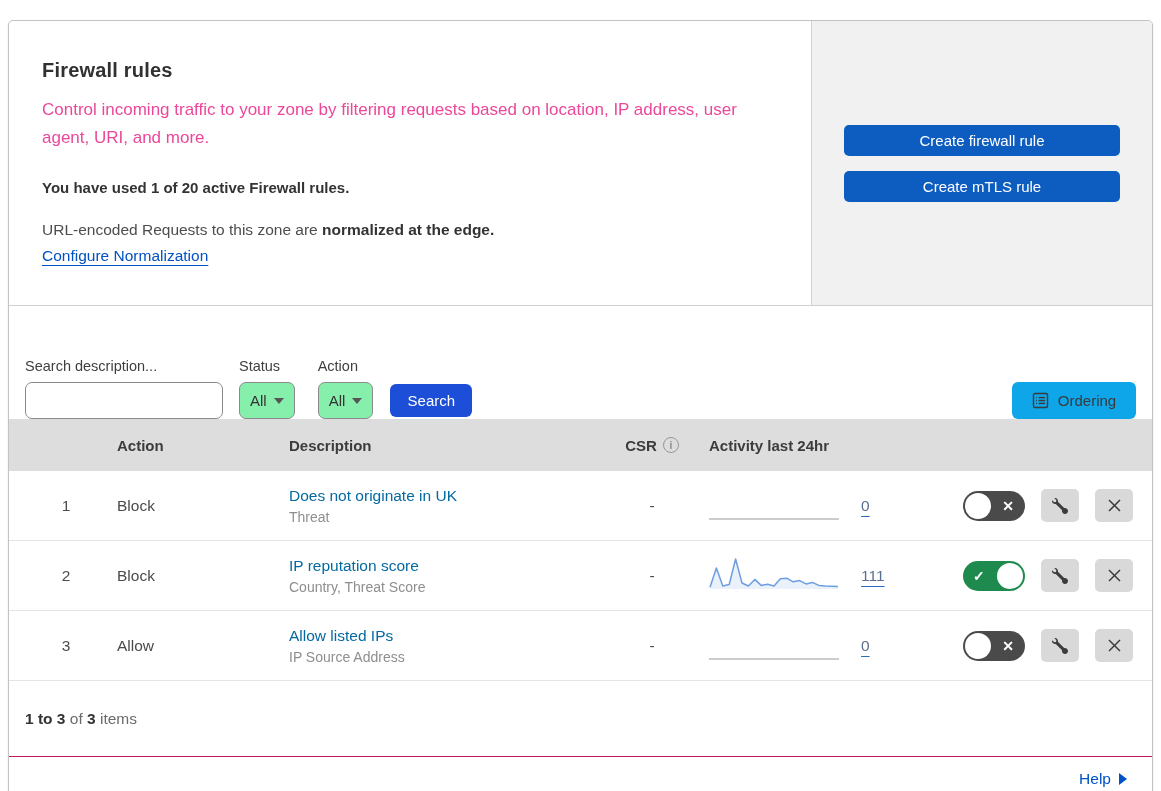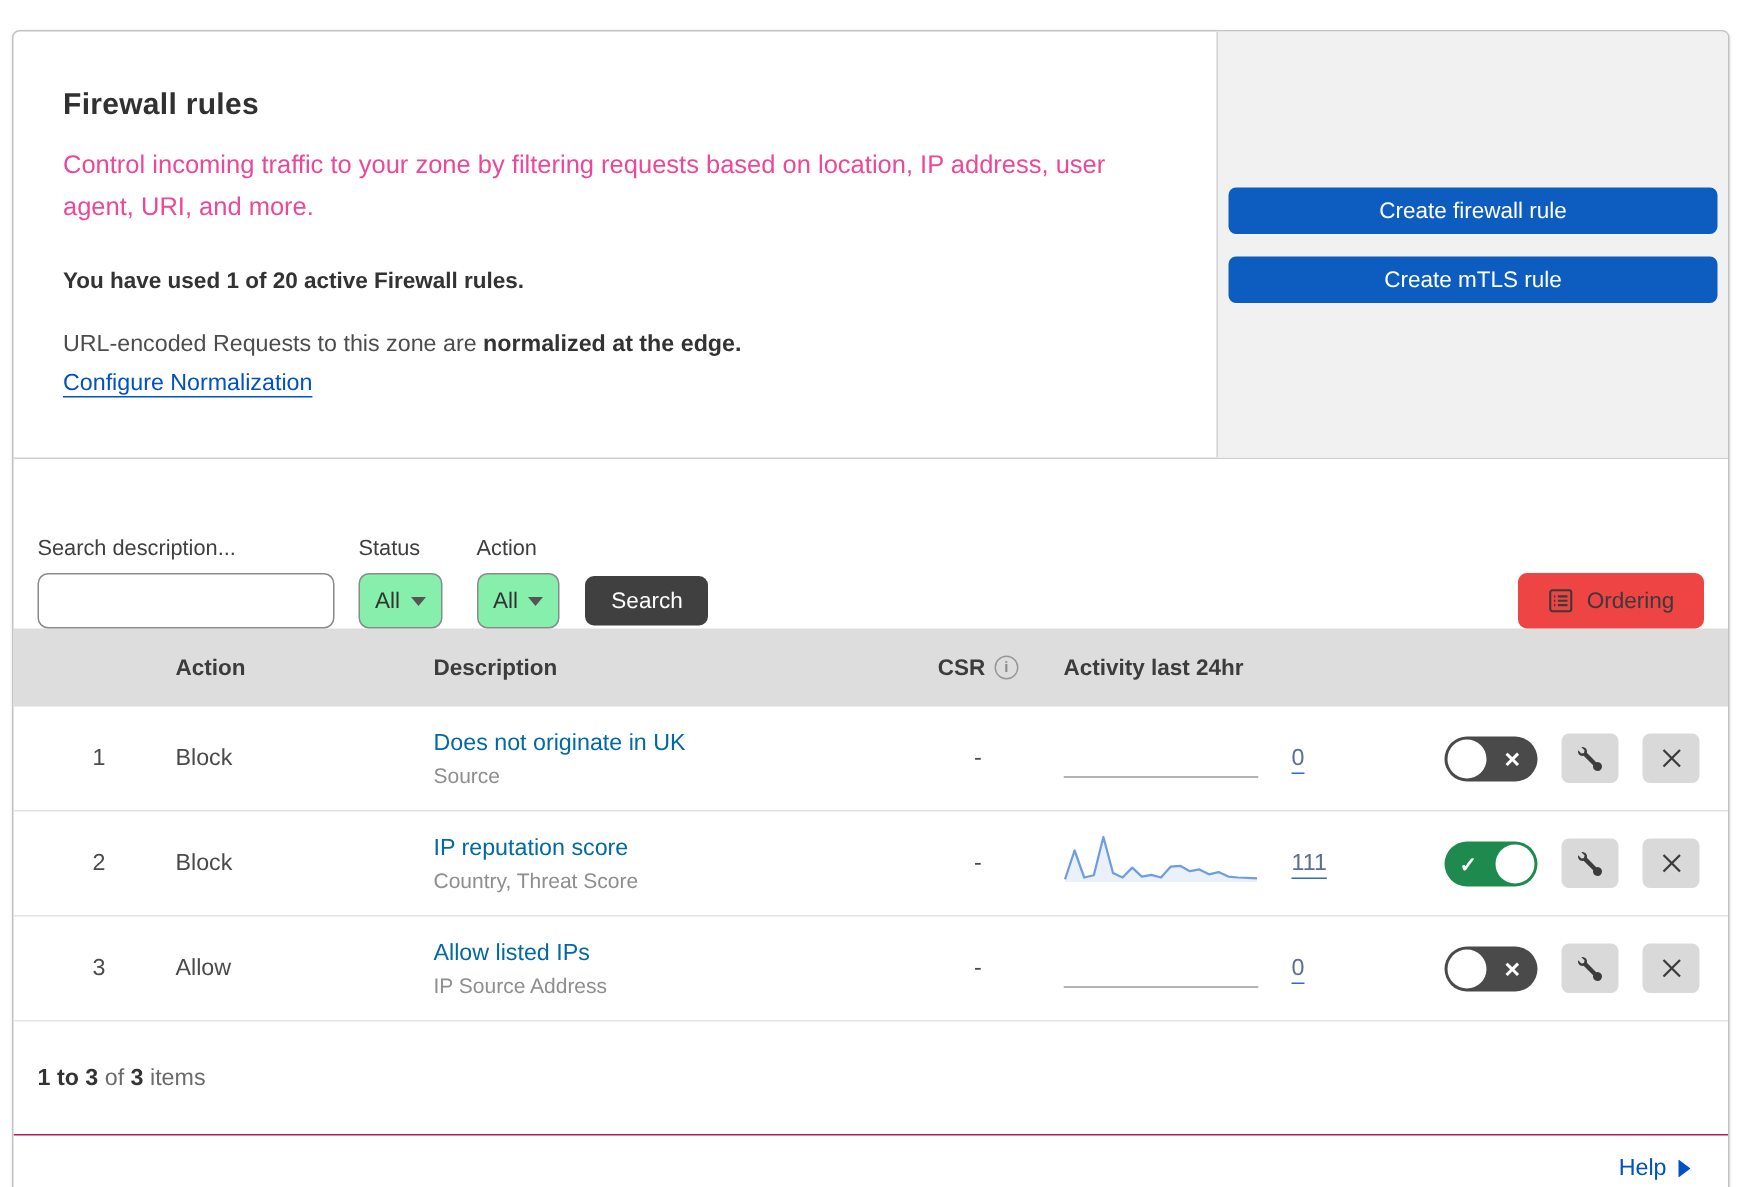--- a/index.html
+++ b/index.html
@@ -11,38 +11,38 @@
   .intro { display:flex; height:285px; border-bottom:1px solid #cfcfcf; }
   .intro-left { flex:1; padding:38px 40px 0 33px; }
   .intro-title { font-size:20px; font-weight:700; color:#313131; letter-spacing:.2px; }
   .intro-desc { margin-top:14px; font-size:17px; line-height:1.65; max-width:710px; color:#ec4899; }
   .intro-usage { margin-top:27px; font-size:15px; font-weight:700; color:#333; }
   .intro-norm { margin-top:25px; font-size:15.5px; color:#4d4d4d; }
   .intro-norm b { color:#333; }
   .intro-link { display:inline-block; margin-top:8px; font-size:15.5px; color:#0051c3; text-decoration:underline; text-underline-offset:4px; cursor:pointer; }
   .intro-right { width:341px; background:#f1f1f1; border-left:1px solid #d2d2d2;
                  display:flex; flex-direction:column; justify-content:center; align-items:center; gap:15px; }
-  .btn-primary { width:326px; height:31px; background:#0d5dc1; color:#fff; border:none; border-radius:5px;
+  .btn-primary { width:276px; height:31px; background:#0d5dc1; color:#fff; border:none; border-radius:5px;
                  font-size:15px; font-family:inherit; cursor:pointer; }
 
   
   .filterbar { display:flex; align-items:flex-end; padding:22px 16px 0 16px; height:113px; }
   .f-col { display:flex; flex-direction:column; }
   .f-label { font-size:14.5px; color:#3f3f3f; margin-bottom:8px; }
   .search-box { width:198px; height:37px; border:1px solid #8a8a8a; border-radius:7px; background:#fff;
                 display:flex; align-items:center; padding-left:10px; gap:8px; }
   .search-box input { border:none; outline:none; flex:1; height:100%; font-size:15px; font-family:inherit; background:transparent; }
   .select { height:37px; border:1px solid #8a8a8a; border-radius:7px; background:#86efac; display:flex; align-items:center;
             justify-content:center; gap:7px; font-size:15px; color:#333; padding:0 10px; cursor:pointer; }
   .caret { width:0; height:0; border-left:5px solid transparent; border-right:5px solid transparent; border-top:6px solid #555; }
   .gap16 { width:16px; } .gap23 { width:23px; }
-  .btn-search { width:82px; height:33px; margin-left:17px; margin-bottom:2px; background:#404040; color:#fff; border:none;
+  .btn-search { width:82px; height:33px; margin-left:17px; margin-bottom:2px; background:#1d4ed8; color:#fff; border:none;
                 border-radius:6px; font-size:15px; font-family:inherit; cursor:pointer; }
   .f-spacer { flex:1; }
-  .btn-ordering { width:124px; height:37px; background:#ef4444; border:none; border-radius:6px; font-size:15px;
+  .btn-ordering { width:124px; height:37px; background:#0ea5e9; border:none; border-radius:6px; font-size:15px;
                   color:#3a3a3a; font-family:inherit; display:flex; align-items:center; justify-content:center; gap:9px; cursor:pointer; }
 
   
   .tr { display:grid; grid-template-columns:100px 172px 322px 98px 248px 1fr; align-items:center; }
   .thead { height:52px; background:#ddd; font-size:15px; font-weight:700; color:#3c3c3c; }
   .td-num { text-align:center; padding-left:14px; font-size:15.5px; }
   .td-pad { padding-left:8px; }
   .td-center { text-align:center; }
   .row { height:70px; border-bottom:1px solid #e4e4e4; font-size:15.5px; }
   .desc-main { font-size:15.5px; color:#0369a1; }
@@ -148,21 +148,21 @@
     </div>
     <div class="td-pad">Activity last 24hr</div>
     <div></div>
   </div>
 
   <div class="tr row">
     <div class="td-num">1</div>
     <div class="td-pad">Block</div>
     <div class="td-pad">
       <div class="desc-main">Does not originate in UK</div>
-      <div class="desc-sub">Source</div>
+      <div class="desc-sub">Threat</div>
     </div>
     <div class="td-center">-</div>
     <div class="activity-cell">
       <span><svg width="130" height="36">
             <line x1="0" y1="33" x2="130" y2="33" stroke="#9a9a9a" stroke-width="1"></line>
           </svg></span>
       <a class="count-link">0</a>
     </div>
     <div class="controls">
       <div class="toggle off">

